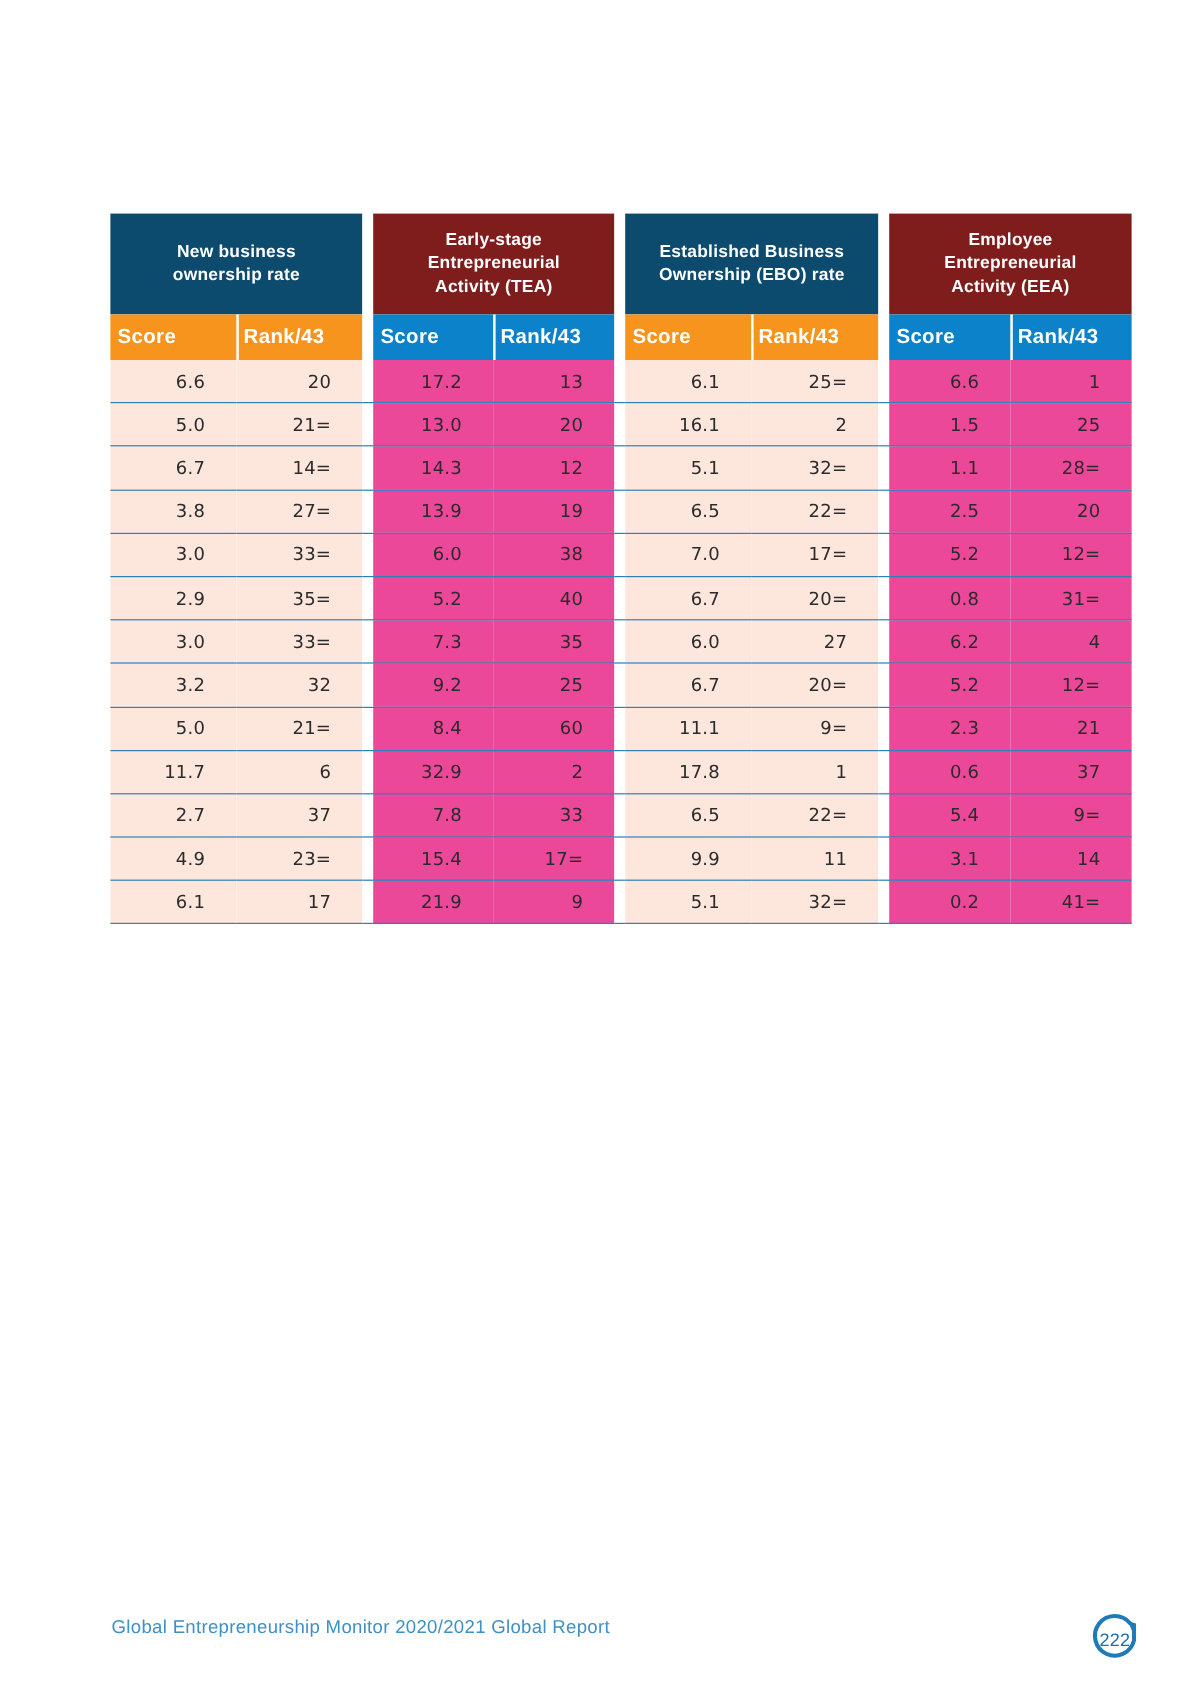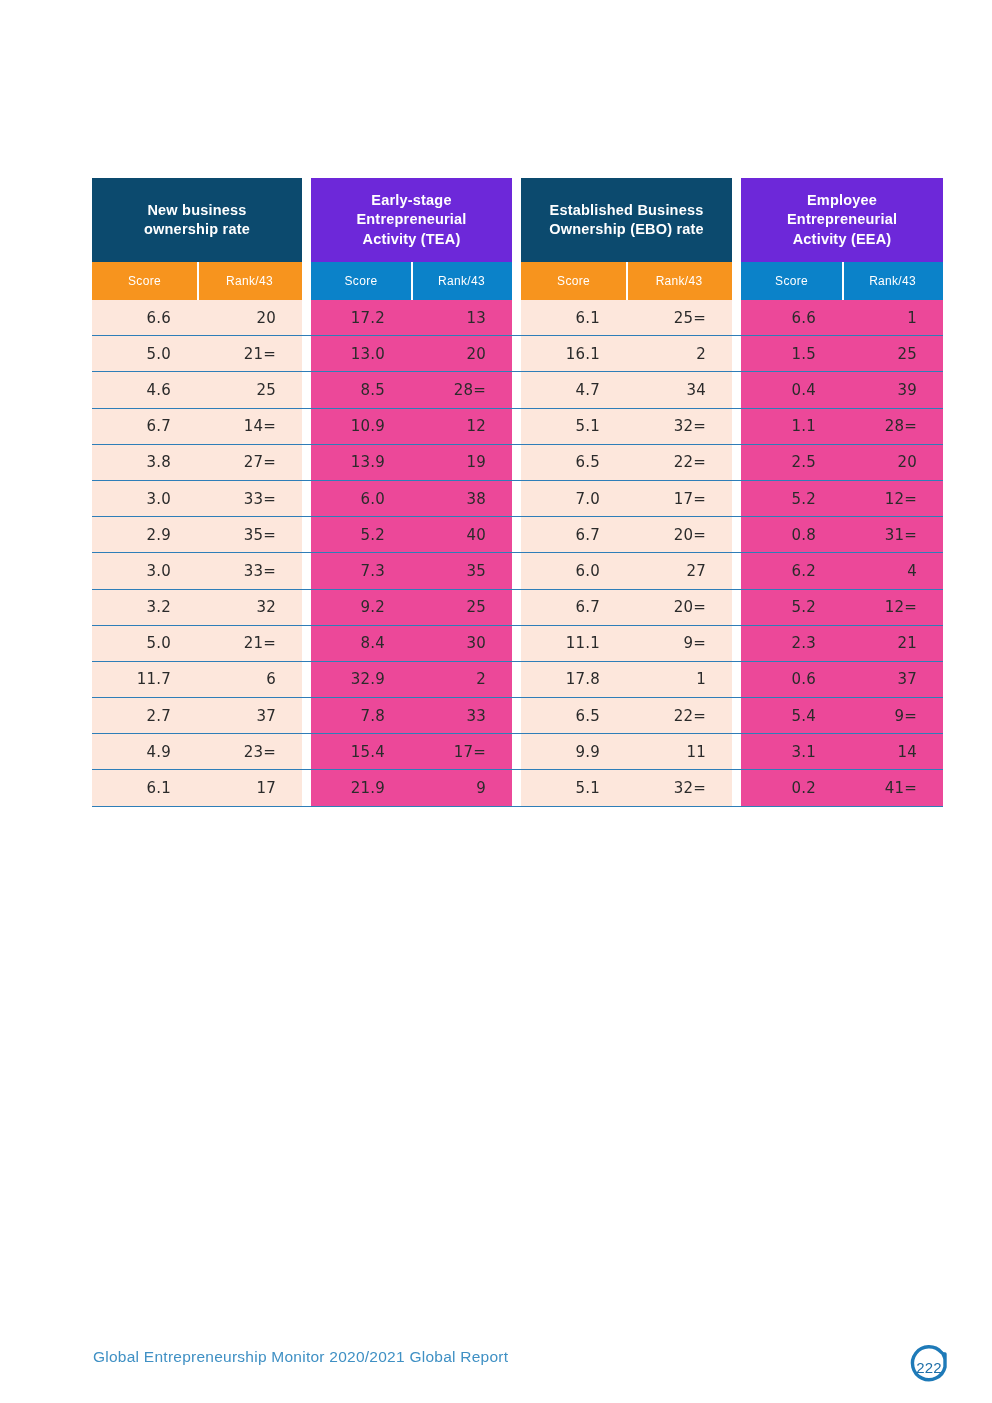--- a/index.html
+++ b/index.html
@@ -37,31 +37,31 @@
     text-align: center;
     color: #ffffff;
     font-size: 14.5px;
     font-weight: bold;
     line-height: 1.32;
     letter-spacing: 0.2px;
     padding: 0 6px;
     border: 0;
   }
   tr.group-head th.g-orange { background: #0c4a6e; }
-  tr.group-head th.g-blue   { background: #6d28d9; }
+  tr.group-head th.g-blue   { background: #7f1d1d; }
   tr.group-head th.gap      { background: #ffffff; width: 9px; padding: 0; }
 
   
   tr.sub-head th {
     height: 38px;
     vertical-align: middle;
-    text-align: center;
+    text-align: left;
     color: #ffffff;
-    font-size: 12px;
-    font-weight: normal;
+    font-size: 17px;
+    font-weight: bold;
     letter-spacing: 0.3px;
     padding: 0 6px;
     border: 0;
   }
   tr.sub-head th.s-orange { background: #F7941E; }
   tr.sub-head th.s-blue   { background: #0B82C9; }
   tr.sub-head th.gap      { background: #ffffff; padding: 0; }
   
   tr.sub-head th.div-left  { box-shadow: inset 2px 0 0 #ffffff; }
 
@@ -206,37 +206,24 @@
           <td class="c-blue">13.0</td>
           <td class="c-blue">20</td>
           <td class="gap"></td>
           <td class="c-orange">16.1</td>
           <td class="c-orange">2</td>
           <td class="gap"></td>
           <td class="c-blue">1.5</td>
           <td class="c-blue">25</td>
         </tr>
         <tr>
-          <td class="c-orange">4.6</td>
-          <td class="c-orange">25</td>
-          <td class="gap"></td>
-          <td class="c-blue">8.5</td>
-          <td class="c-blue">28=</td>
-          <td class="gap"></td>
-          <td class="c-orange">4.7</td>
-          <td class="c-orange">34</td>
-          <td class="gap"></td>
-          <td class="c-blue">0.4</td>
-          <td class="c-blue">39</td>
-        </tr>
-        <tr>
           <td class="c-orange">6.7</td>
           <td class="c-orange">14=</td>
           <td class="gap"></td>
-          <td class="c-blue">10.9</td>
+          <td class="c-blue">14.3</td>
           <td class="c-blue">12</td>
           <td class="gap"></td>
           <td class="c-orange">5.1</td>
           <td class="c-orange">32=</td>
           <td class="gap"></td>
           <td class="c-blue">1.1</td>
           <td class="c-blue">28=</td>
         </tr>
         <tr>
           <td class="c-orange">3.8</td>
@@ -301,21 +288,21 @@
           <td class="c-orange">20=</td>
           <td class="gap"></td>
           <td class="c-blue">5.2</td>
           <td class="c-blue">12=</td>
         </tr>
         <tr>
           <td class="c-orange">5.0</td>
           <td class="c-orange">21=</td>
           <td class="gap"></td>
           <td class="c-blue">8.4</td>
-          <td class="c-blue">30</td>
+          <td class="c-blue">60</td>
           <td class="gap"></td>
           <td class="c-orange">11.1</td>
           <td class="c-orange">9=</td>
           <td class="gap"></td>
           <td class="c-blue">2.3</td>
           <td class="c-blue">21</td>
         </tr>
         <tr>
           <td class="c-orange">11.7</td>
           <td class="c-orange">6</td>

